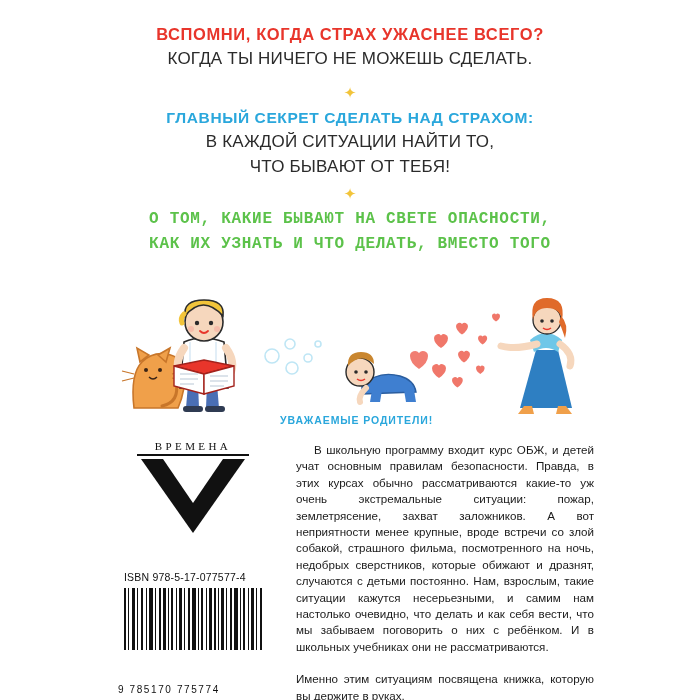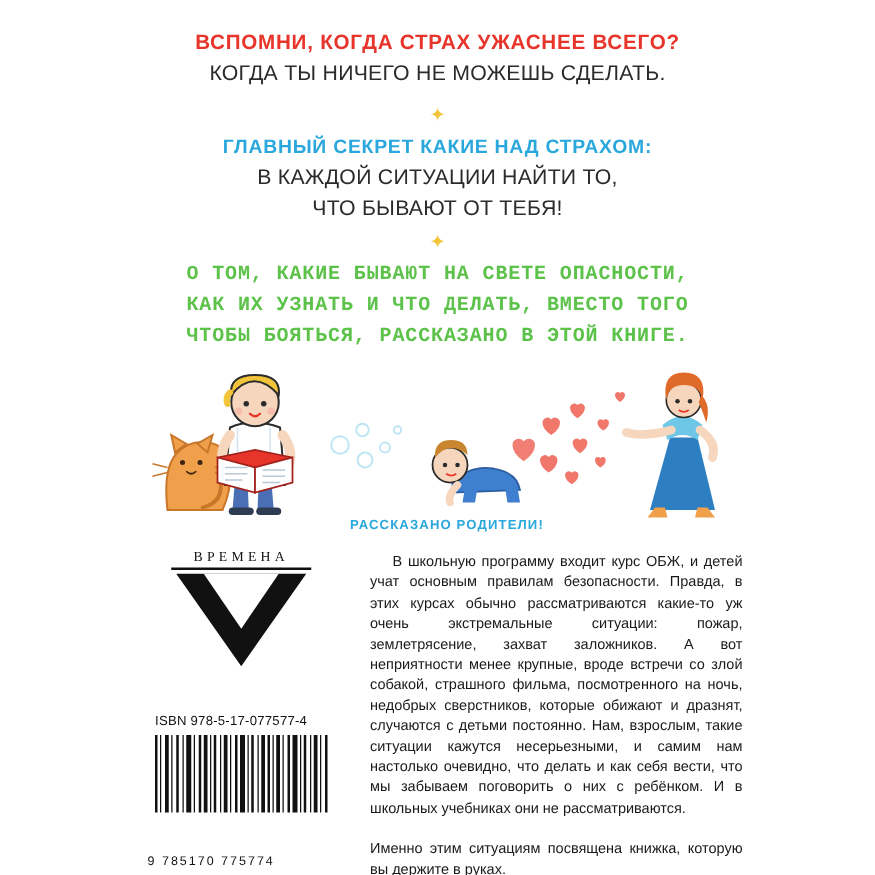--- a/index.html
+++ b/index.html
@@ -200,33 +200,32 @@
     <div class="blk-1">
       <div class="line-red">ВСПОМНИ, КОГДА СТРАХ УЖАСНЕЕ ВСЕГО?</div>
       <div class="line-dark">КОГДА ТЫ НИЧЕГО НЕ МОЖЕШЬ СДЕЛАТЬ.</div>
     </div>
 
     <div class="star-sep">
       <span class="star">✦</span>
     </div>
 
     <div class="blk-2">
-      <div class="line-blue">ГЛАВНЫЙ СЕКРЕТ КАКИЕ НАД СТРАХОМ:</div>
+      <div class="line-blue">ГЛАВНЫЙ СЕКРЕТ СДЕЛАТЬ НАД СТРАХОМ:</div>
       <div class="line-dark">В КАЖДОЙ СИТУАЦИИ НАЙТИ ТО,</div>
       <div class="line-dark">ЧТО БЫВАЮТ ОТ ТЕБЯ!</div>
     </div>
 
     <div class="star-sep">
       <span class="star">✦</span>
     </div>
 
     <div>
       <div class="line-green">О ТОМ, КАКИЕ БЫВАЮТ НА СВЕТЕ ОПАСНОСТИ,</div>
       <div class="line-green">КАК ИХ УЗНАТЬ И ЧТО ДЕЛАТЬ, ВМЕСТО ТОГО</div>
-      <div class="line-green">ЧТОБЫ БОЯТЬСЯ, РАССКАЗАНО В ЭТОЙ КНИГЕ.</div>
     </div>
   </div>
 
   <div class="art">
     <svg width="700" height="140" viewBox="0 0 700 140">
 
       <g stroke="#bfe6f5" fill="none" stroke-width="1.6">
         <circle cx="272" cy="74" r="7"></circle>
         <circle cx="290" cy="62" r="5"></circle>
         <circle cx="292" cy="86" r="6"></circle>
@@ -362,20 +361,20 @@
       <i style="left:119px;width:2px"></i>
       <i style="left:124px;width:1px"></i>
       <i style="left:127px;width:3px"></i>
       <i style="left:132px;width:1px"></i>
       <i style="left:136px;width:2px"></i>
     </div>
   </div>
   <div class="barcode-digits">9 785170 775774</div>
 
   <div class="parents">
-    <div class="parents-title">РАССКАЗАНО РОДИТЕЛИ!</div>
+    <div class="parents-title">УВАЖАЕМЫЕ РОДИТЕЛИ!</div>
     <div class="parents-body">
       <p>В школьную программу входит курс ОБЖ, и детей учат основным правилам безопасности. Правда, в этих курсах обычно рассматриваются какие-то уж очень экстремальные ситуации: пожар, землетрясение, захват заложников. А вот неприятности менее крупные, вроде встречи со злой собакой, страшного фильма, посмотренного на ночь, недобрых сверстников, которые обижают и дразнят, случаются с детьми постоянно. Нам, взрослым, такие ситуации кажутся несерьезными, и самим нам настолько очевидно, что делать и как себя вести, что мы забываем поговорить о них с ребёнком. И в школьных учебниках они не рассматриваются.</p>
       <p class="no-indent">Именно этим ситуациям посвящена книжка, которую вы держите в руках.</p>
     </div>
   </div>
 
 </div>
 
 </body></html>

